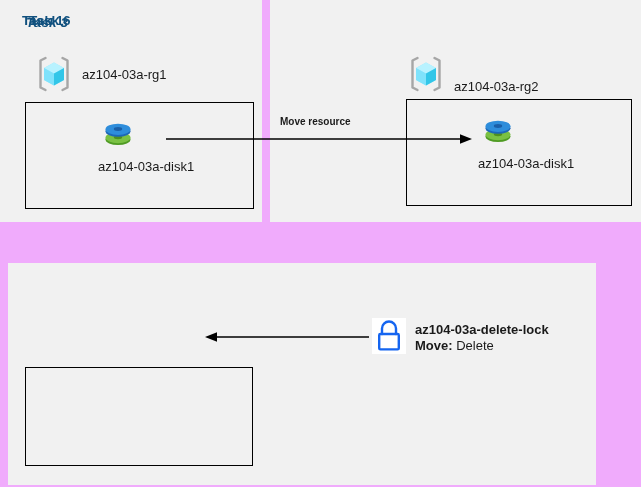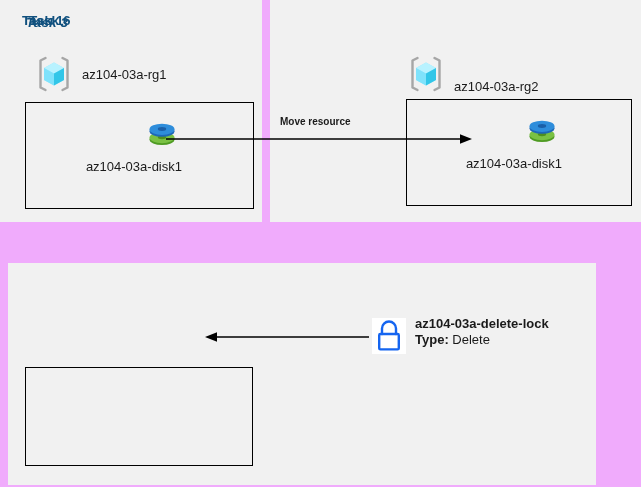--- a/index.html
+++ b/index.html
@@ -72,21 +72,21 @@
 
   .rg-icon { width: 40px; height: 40px; display: block; }
   .disk-icon { width: 40px; height: 40px; display: block; }
   .lock-icon { width: 34px; height: 36px; display: block; }
 
   
   .disk-node {
     position: absolute;
     display: flex;
     flex-direction: column;
-    align-items: flex-end;
+    align-items: flex-start;
   }
   #disk-node-1 { left: 98px;  top: 115px; width: 84px; }
   #disk-node-2 { left: 478px; top: 112px; width: 84px; }
   #disk-node-3 { left: 97px;  top: 376px; width: 84px; }
   .disk-node .node-label { margin-top: 4px; }
 
   
   .arrow-svg {
     position: absolute;
     overflow: visible;
@@ -102,21 +102,21 @@
     white-space: nowrap;
   }
   #label-move { left: 280px; top: 116px; }
 
   
   #lock-group {
     position: absolute;
     left: 372px;
     top: 316px;
     display: flex;
-    align-items: flex-start;
+    align-items: flex-end;
     gap: 9px;
   }
   .lock-icon-wrap {
     background: #ffffff;
     width: 34px;
     height: 36px;
     display: block;
     flex: 0 0 auto;
     margin-top: 2px;
   }
@@ -227,18 +227,18 @@
   <div id="lock-group">
     <span class="lock-icon-wrap">
       <svg class="lock-icon" viewBox="0 0 34 36" xmlns="http://www.w3.org/2000/svg">
         <path d="M10 16 L10 10.5 A7 7 0 0 1 24 10.5 L24 16" fill="none" stroke="#1565f0" stroke-width="2.4" stroke-linecap="round"></path>
         <rect x="7.2" y="16" width="19.6" height="15.4" rx="1.2" fill="none" stroke="#1565f0" stroke-width="2.4"></rect>
       </svg>
     </span>
     <span class="lock-text">
       <span class="lock-name">az104-03a-delete-lock</span>
       <span class="lock-type-line">
-        <span class="lock-type-key">Type:</span><span> </span><span class="lock-type-val">Delete</span>
+        <span class="lock-type-key">Move:</span><span> </span><span class="lock-type-val">Delete</span>
       </span>
     </span>
   </div>
 
 </div>
 
 </body></html>

